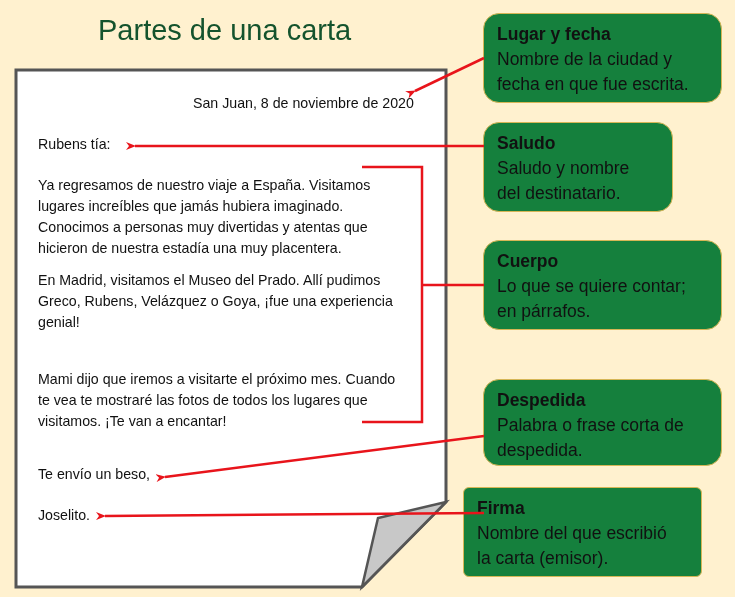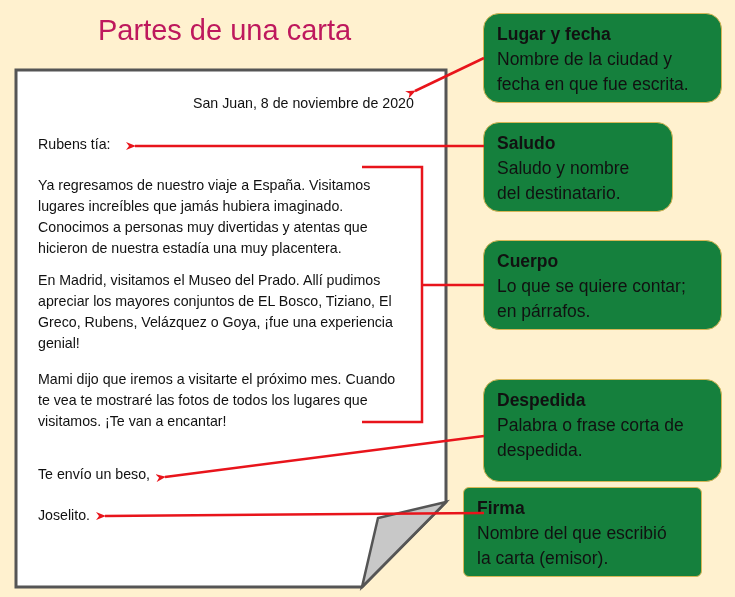--- a/index.html
+++ b/index.html
@@ -4,21 +4,21 @@
 <style>
   html, body { margin: 0; padding: 0; }
   body {
     width: 735px; height: 597px; position: relative; overflow: hidden;
     background: #FFF1CF;
     font-family: "Liberation Sans", "DejaVu Sans", sans-serif;
     color: #111;
   }
   .title {
     position: absolute; left: 98px; top: 14px;
-    font-size: 29px; color: #be185d; white-space: nowrap;
+    font-size: 29px; color: #14532d; white-space: nowrap;
   }
   svg.overlay { position: absolute; left: 0; top: 0; }
   .letter-text {
     position: absolute; font-size: 14.2px; line-height: 21px; color: #111;
     white-space: nowrap;
   }
   .date { left: 193px; top: 93px; text-align: right; }
   .greeting { left: 38px; top: 134px; }
   .p1 { left: 38px; top: 175px; }
   .p2 { left: 38px; top: 270px; }
@@ -29,21 +29,21 @@
   .callout {
     position: absolute; box-sizing: border-box;
     background: #15803d; border: 1.5px solid #D6B656; border-radius: 16px;
     padding: 8px 12px 0 13px; font-size: 17.5px; line-height: 25px; color: #111;
   }
   .callout .c-title { display: block; font-weight: bold; }
   .callout .c-line { display: block; white-space: nowrap; }
   #box-lugar { left: 483px; top: 13px; width: 239px; height: 90px; }
   #box-saludo { left: 483px; top: 122px; width: 190px; height: 90px; }
   #box-cuerpo { left: 483px; top: 240px; width: 239px; height: 90px; }
-  #box-despedida { left: 483px; top: 379px; width: 239px; height: 103px; }
+  #box-despedida { left: 483px; top: 379px; width: 239px; height: 87px; }
   #box-firma { left: 463px; top: 487px; width: 239px; height: 90px; border-radius: 6px; }
 </style>
 </head>
 <body>
 
 <div class="title">Partes de una carta</div>
 
 <svg class="overlay" width="735" height="597" viewBox="0 0 735 597">
 
   <polygon points="16,70 446,70 446,502 362,587 16,587" fill="#FFFFFF" stroke="#555555" stroke-width="3" stroke-linejoin="miter"></polygon>
@@ -54,21 +54,20 @@
 <div class="letter-text greeting">Rubens tía:</div>
 
 <div class="letter-text p1">
   <span class="para-line">Ya regresamos de nuestro viaje a España. Visitamos</span>
   <span class="para-line">lugares increíbles que jamás hubiera imaginado.</span>
   <span class="para-line">Conocimos a personas muy divertidas y atentas que</span>
   <span class="para-line">hicieron de nuestra estadía una muy placentera.</span>
 </div>
 <div class="letter-text p2">
   <span class="para-line">En Madrid, visitamos el Museo del Prado. Allí pudimos</span>
-  <span class="para-line">apreciar los mayores conjuntos de EL Bosco, Tiziano, El</span>
   <span class="para-line">Greco, Rubens, Velázquez o Goya, ¡fue una experiencia</span>
   <span class="para-line">genial!</span>
 </div>
 <div class="letter-text p3">
   <span class="para-line">Mami dijo que iremos a visitarte el próximo mes. Cuando</span>
   <span class="para-line">te vea te mostraré las fotos de todos los lugares que</span>
   <span class="para-line">visitamos. ¡Te van a encantar!</span>
 </div>
 
 <div class="letter-text closing">Te envío un beso,</div>

